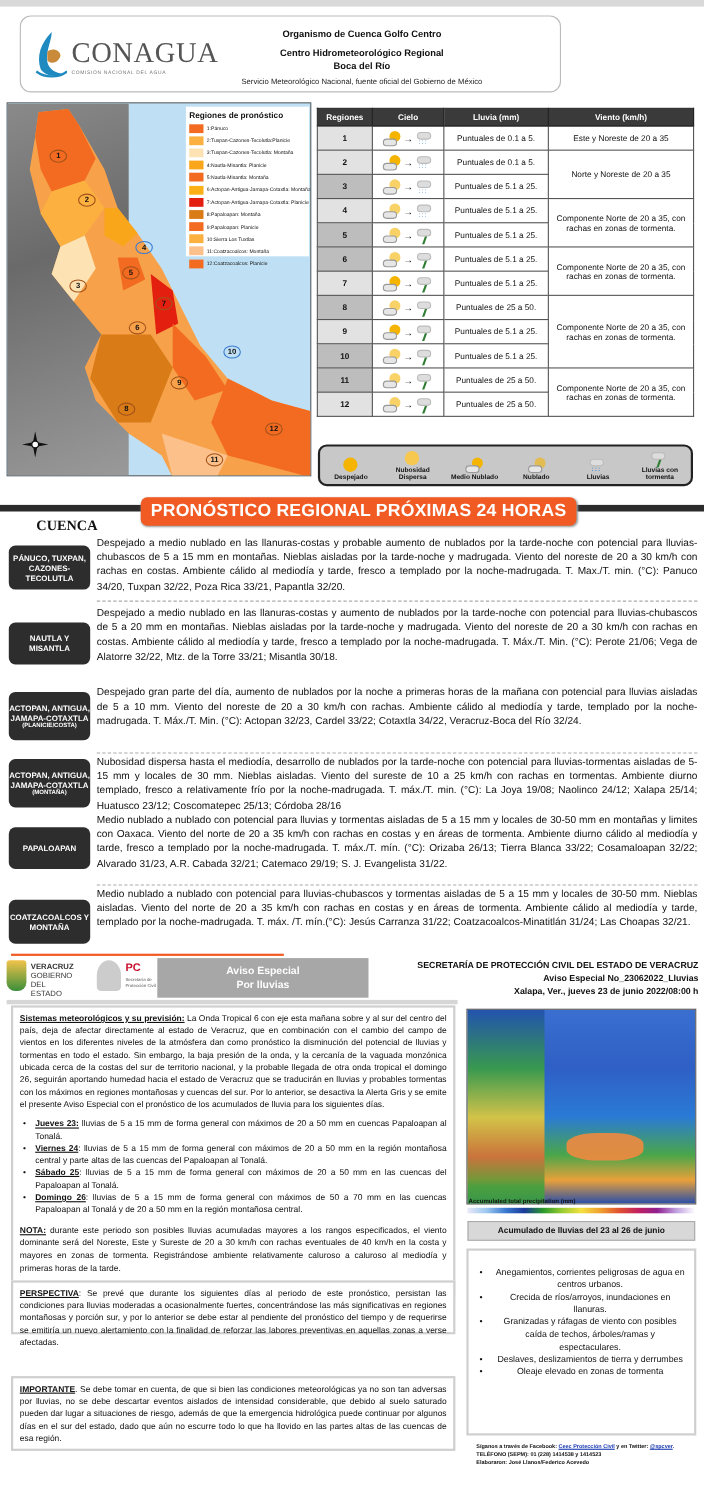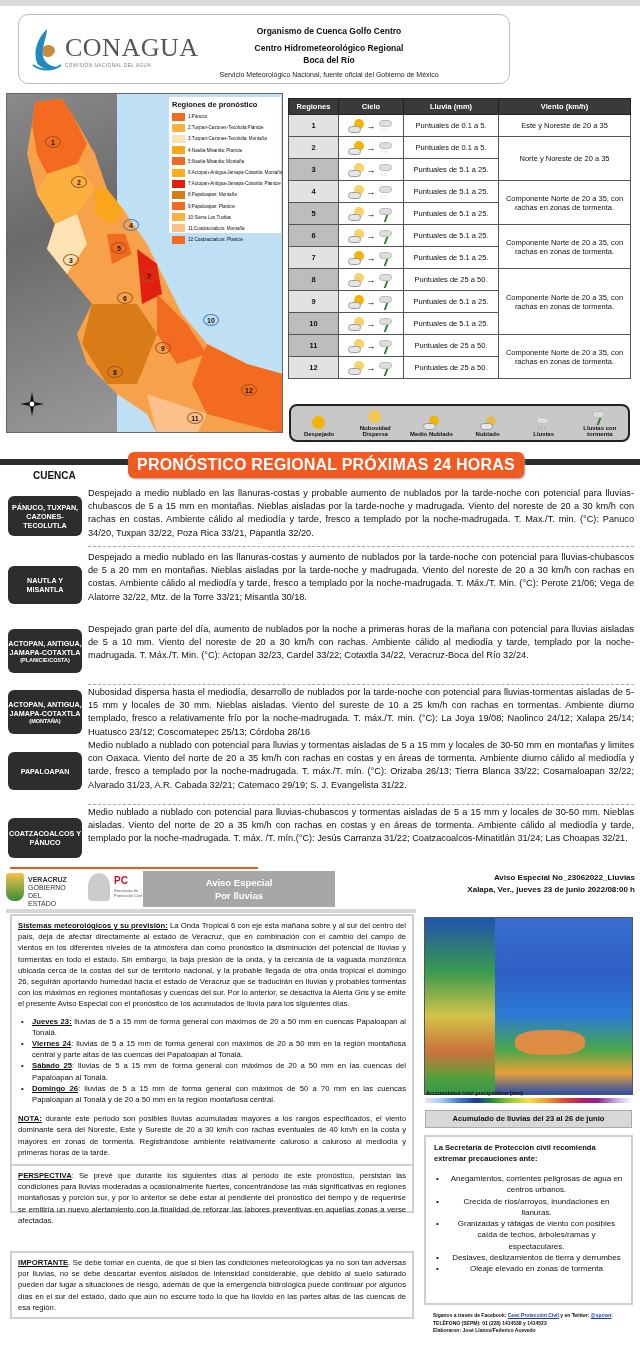--- a/index.html
+++ b/index.html
@@ -46,21 +46,21 @@
   .arrow { font-size: 9px; }
 
   
   .sky-legend { position: absolute; left: 289px; top: 404px; width: 341px; height: 38px; background: #c8c8c8; border: 2px solid #222; border-radius: 8px; display: flex; justify-content: space-around; align-items: flex-end; padding-bottom: 3px; }
   .sl-item { display: flex; flex-direction: column; align-items: center; font-size: 6px; font-weight: bold; text-align: center; width: 52px; }
   .sl-item .ic { margin-bottom: 1px; }
 
   
   .sep-bar { position: absolute; left: 0; top: 459px; width: 640px; height: 6px; background: #2b2b2b; }
   .title-banner { position: absolute; left: 128px; top: 452px; width: 396px; height: 26px; background: #f15a22; border-radius: 6px; color: #fff; font-weight: bold; font-size: 16px; text-align: center; line-height: 26px; letter-spacing: 0.2px; box-shadow: 1px 1px 2px #999; }
-  .cuenca-hdr { position: absolute; left: 33px; top: 470px; font-size: 10px; font-weight: bold; }
+  .cuenca-hdr { position: absolute; left: 33px; top: 470px; font-size: 13px; font-weight: bold; font-family: Liberation Serif, serif; }
   .region-row { position: absolute; left: 0; width: 640px; }
   .region-row .dots { position: absolute; left: 88px; right: 6px; top: -2px; border-top: 1px dashed #aaa; }
   .basin { position: absolute; left: 8px; width: 74px; background: #2d2d2d; color: #fff; font-weight: bold; font-size: 7.2px; text-align: center; border-radius: 6px; display: flex; flex-direction: column; justify-content: center; line-height: 1.25; }
   .basin small { font-size: 5.5px; font-weight: bold; }
   .desc { position: absolute; left: 88px; right: 6px; font-size: 9.2px; line-height: 13.2px; text-align: justify; color: #111; }
   .orange-line { position: absolute; left: 10px; top: 867px; width: 248px; height: 2px; background: #f15a22; }
 
   
   .av-logo1 { position: absolute; left: 6px; top: 873px; width: 65px; height: 32px; }
   .shield { position: absolute; left: 0; top: 0; width: 18px; height: 28px; background: linear-gradient(#f2c34a,#3a8e3a); border-radius: 3px 3px 8px 8px; }
@@ -502,21 +502,21 @@
 </div>
 <div class="region-row" style="top:739px">
   <div class="basin" style="top:13px;height:38px">
       <span>PAPALOAPAN</span>
     </div>
   <div class="desc" style="top:0">Medio nublado a nublado con potencial para lluvias y tormentas aisladas de 5 a 15 mm y locales de 30-50 mm en montañas y limites con Oaxaca. Viento del norte de 20 a 35 km/h con rachas en costas y en áreas de tormenta. Ambiente diurno cálido al mediodía y tarde, fresco a templado por la noche-madrugada. T. máx./T. mín. (°C): Orizaba 26/13; Tierra Blanca 33/22; Cosamaloapan 32/22; Alvarado 31/23, A.R. Cabada 32/21; Catemaco 29/19; S. J. Evangelista 31/22.</div>
 </div>
 <div class="region-row" style="top:806px">
   <div class="dots"></div>
   <div class="basin" style="top:12px;height:40px">
-      <span>COATZACOALCOS Y PÁNUCO</span>
+      <span>COATZACOALCOS Y MONTAÑA</span>
     </div>
   <div class="desc" style="top:0">Medio nublado a nublado con potencial para lluvias-chubascos y tormentas aisladas de 5 a 15 mm y locales de 30-50 mm. Nieblas aisladas. Viento del norte de 20 a 35 km/h con rachas en costas y en áreas de tormenta. Ambiente cálido al mediodía y tarde, templado por la noche-madrugada. T. máx. /T. mín.(°C): Jesús Carranza 31/22; Coatzacoalcos-Minatitlán 31/24; Las Choapas 32/21.</div>
 </div>
 <div class="orange-line"></div>
 
 <div class="av-logo1">
   <span class="shield"></span>
   <span class="t" style="top:3px;font-weight:bold">VERACRUZ</span>
   <span class="t" style="top:11px">GOBIERNO</span>
   <span class="t" style="top:19px">DEL ESTADO</span>
@@ -524,20 +524,21 @@
 <div class="av-logo2">
   <span class="pc-seal"></span>
   <span class="pc-text">PC</span>
   <span class="pc-sub">Secretaría de Protección Civil</span>
 </div>
 <div class="aviso-btn">
   <span>Aviso Especial</span>
   <span>Por lluvias</span>
 </div>
 <div class="sec-title">
+  <div>SECRETARÍA DE PROTECCIÓN CIVIL DEL ESTADO DE VERACRUZ</div>
   <div>Aviso Especial No_23062022_Lluvias</div>
   <div>Xalapa, Ver., jueves 23 de junio 2022/08:00 h</div>
 </div>
 <div class="gray-bar"></div>
 
 <div class="box" style="top:914px;height:265px">
   <p><u><b>Sistemas meteorológicos y su previsión:</b></u> <span>La Onda Tropical 6 con eje esta mañana sobre y al sur del centro del país, deja de afectar directamente al estado de Veracruz, que en combinación con el cambio del campo de vientos en los diferentes niveles de la atmósfera dan como pronóstico la disminución del potencial de lluvias y tormentas en todo el estado. Sin embargo, la baja presión de la onda, y la cercanía de la vaguada monzónica ubicada cerca de la costas del sur de territorio nacional, y la probable llegada de otra onda tropical el domingo 26, seguirán aportando humedad hacia el estado de Veracruz que se traducirán en lluvias y probables tormentas con los máximos en regiones montañosas y cuencas del sur. Por lo anterior, se desactiva la Alerta Gris y se emite el presente Aviso Especial con el pronóstico de los acumulados de lluvia para los siguientes días.</span></p>
   <ul>
     <li><u><b>Jueves 23:</b></u><span> lluvias de 5 a 15 mm de forma general con máximos de 20 a 50 mm en cuencas Papaloapan al Tonalá.</span></li>
     <li><u><b>Viernes 24</b></u><span>: lluvias de 5 a 15 mm de forma general con máximos de 20 a 50 mm en la región montañosa central y parte altas de las cuencas del Papaloapan al Tonalá.</span></li>
@@ -557,21 +558,20 @@
 
 <div class="precip-map">
   <div class="pm-land"></div>
   <div class="pm-orange"></div>
 </div>
 <div class="pm-title">Accumulated total precipitation (mm)</div>
 <div class="pm-scale"></div>
 <div class="pm-caption">Acumulado de lluvias del 23 al 26 de junio</div>
 
 <div class="rec-box">
-  <div class="rec-title">La Secretaría de Protección civil recomienda extremar precauciones ante:</div>
   <ul class="rec-list">
     <li>Anegamientos, corrientes peligrosas de agua en centros urbanos.</li>
     <li>Crecida de ríos/arroyos, inundaciones en llanuras.</li>
     <li>Granizadas y ráfagas de viento con posibles caída de techos,  árboles/ramas y espectaculares.</li>
     <li>Deslaves, deslizamientos de tierra y derrumbes</li>
     <li>Oleaje elevado en zonas de tormenta</li>
   </ul>
 </div>
 
 <div class="footer-txt">

